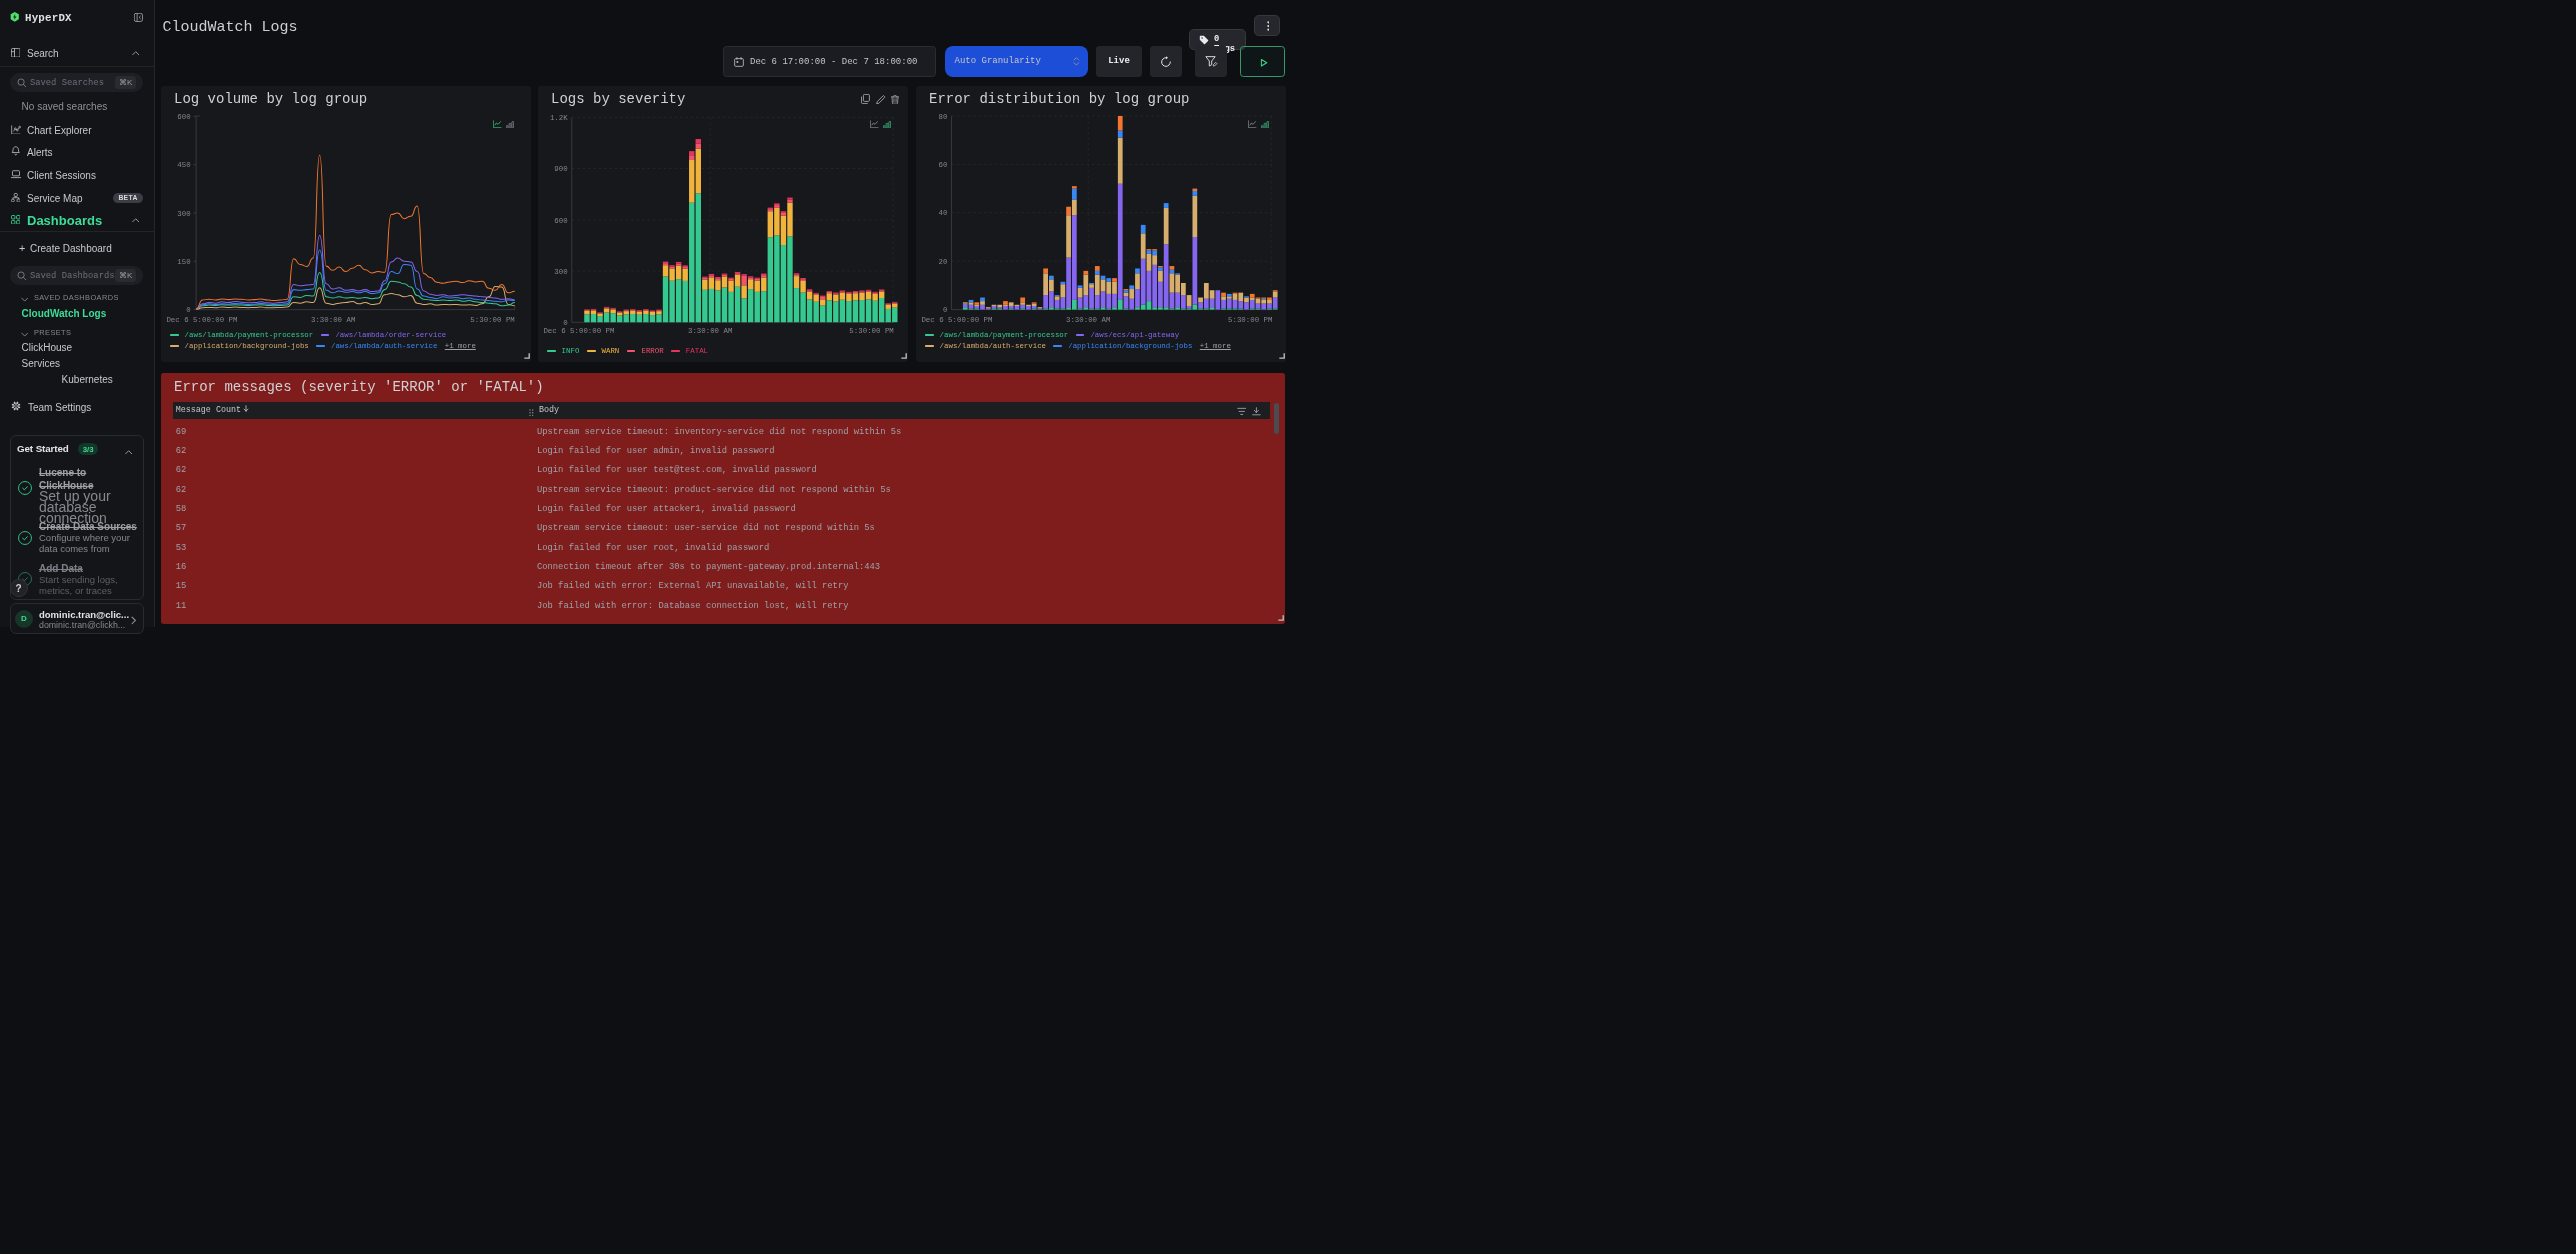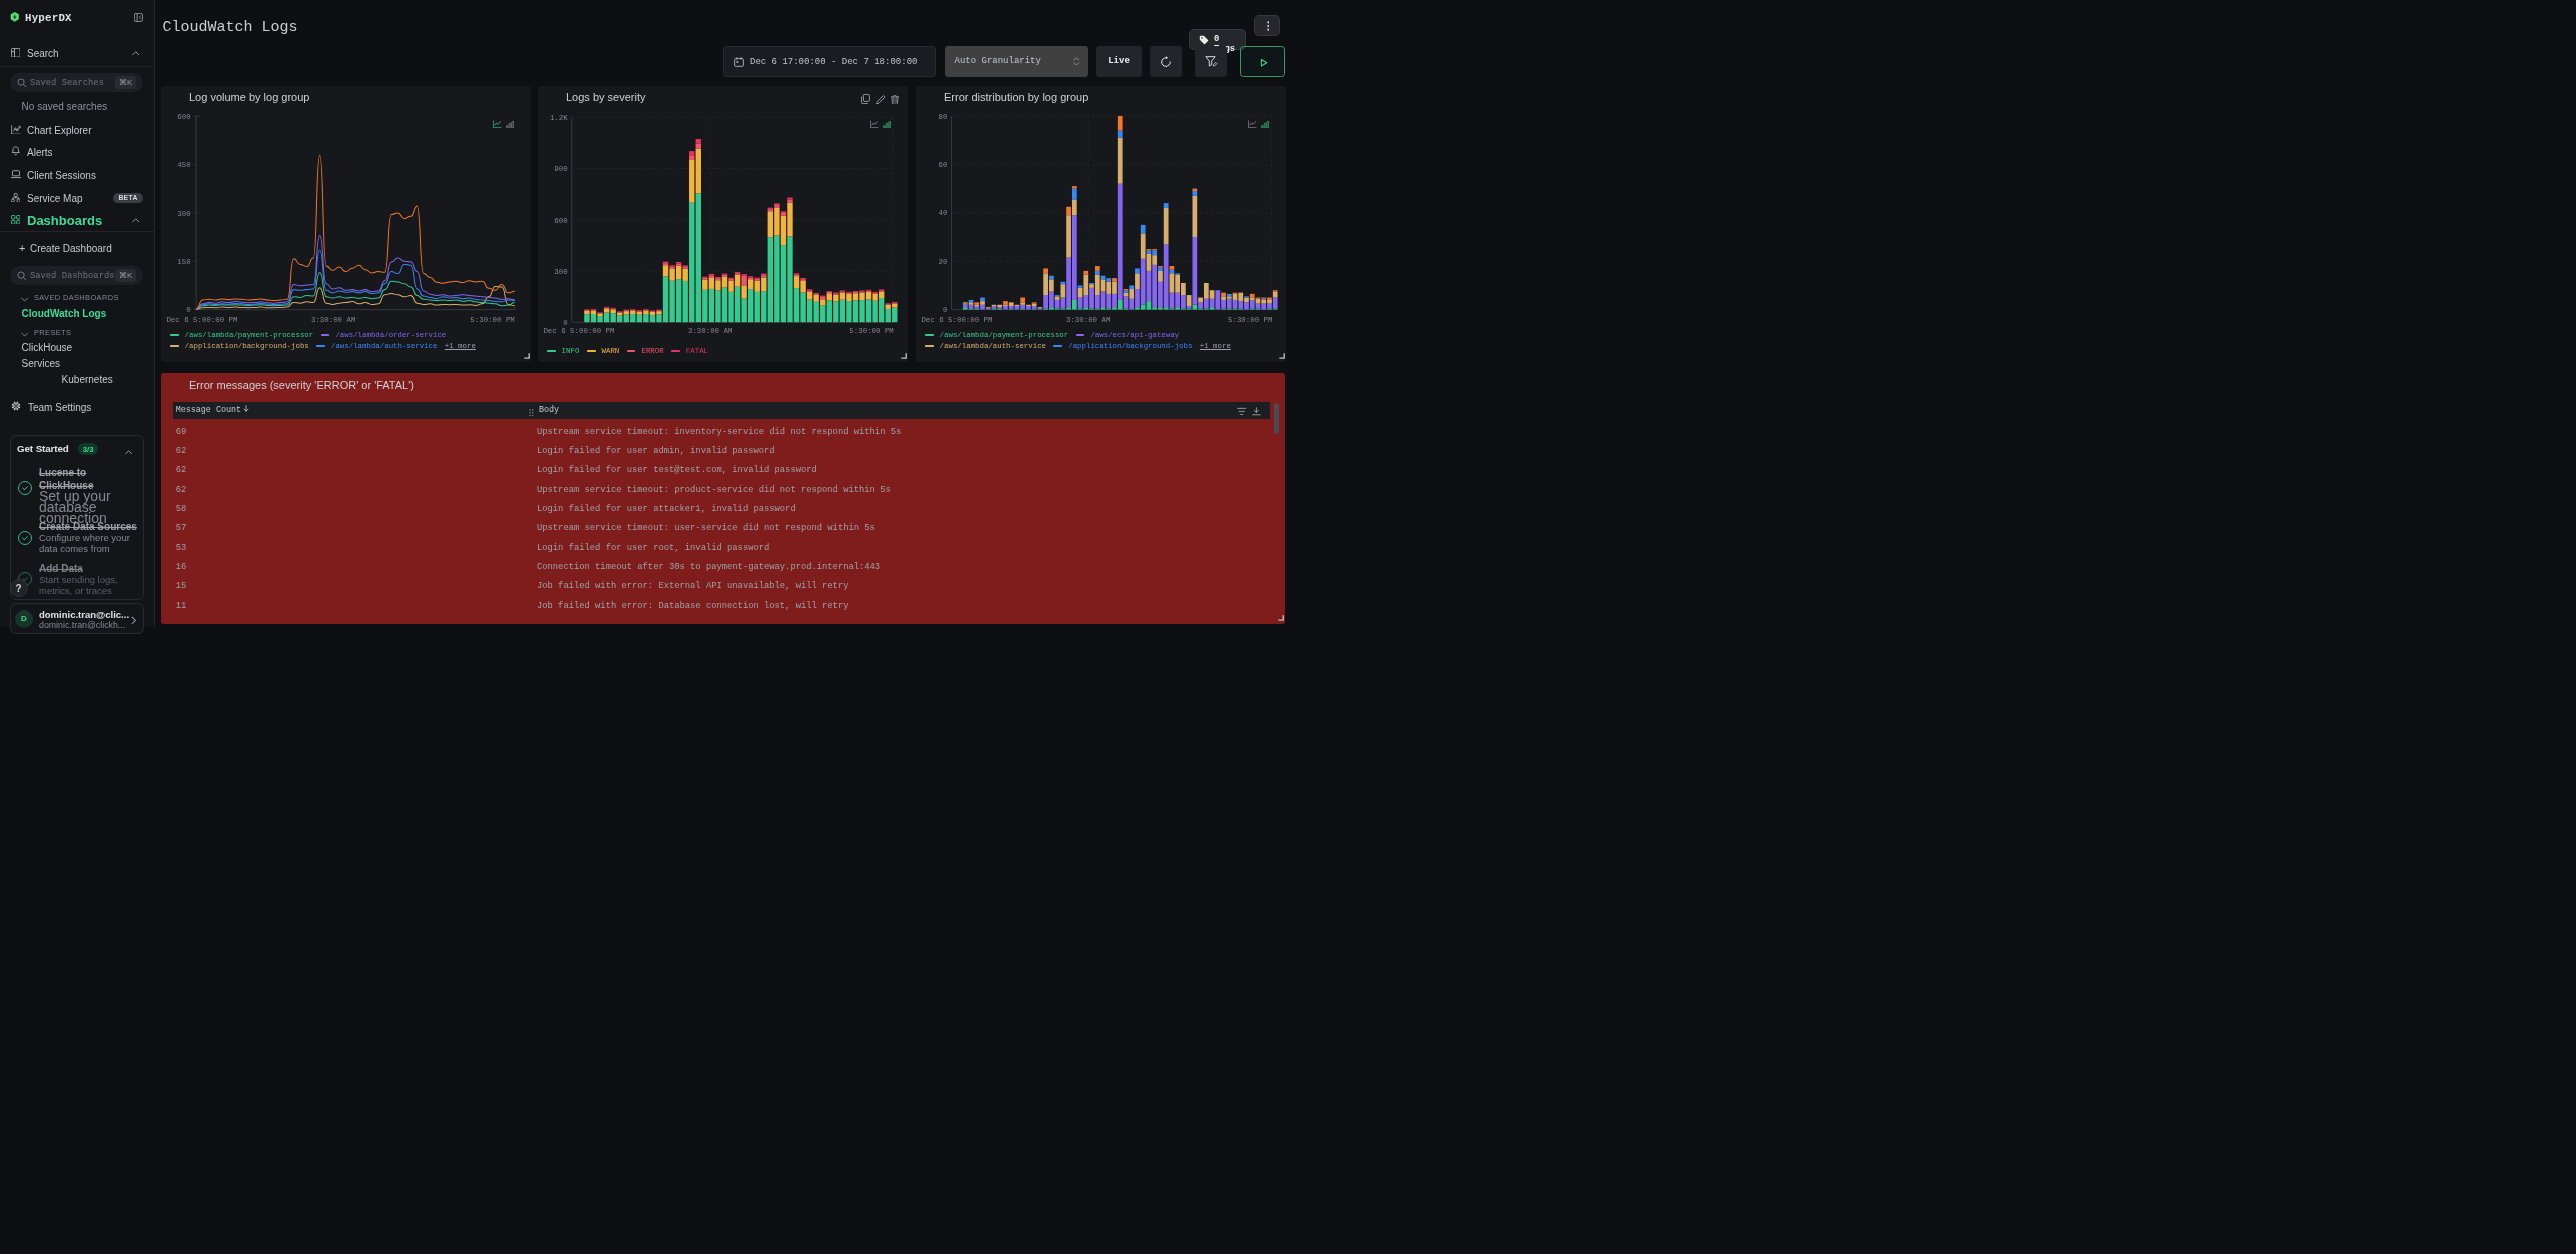--- a/index.html
+++ b/index.html
@@ -20,21 +20,21 @@
 
 #gscard{position:absolute;left:10px;top:435px;width:134px;height:165px;border:0.7px solid #2a2b30;border-radius:6px;background:#141519;}
 #usercard{position:absolute;left:10px;top:603px;width:134px;height:31px;border:0.7px solid #2a2b30;border-radius:6px;background:#141519;}
 
 #main{position:absolute;left:155px;top:0;width:1133px;height:627px;background:#0e0f12;}
 #title{position:absolute;left:7.4px;top:19px;font-size:15px;color:#ccced2;font-family:"Liberation Mono",monospace;}
 .btn{position:absolute;background:#26272c;border:0.7px solid #37383d;border-radius:4.7px;}
 .toolitem{position:absolute;top:46px;height:31px;border-radius:3.4px;}
 
 .panel{position:absolute;background:#17181c;border-radius:2.7px;}
-.ptitle{position:absolute;left:28px;top:4.7px;font-size:11px;color:#ced0d3;font-family:Liberation Sans, sans-serif;}
+.ptitle{position:absolute;left:13px;top:4.7px;font-size:14px;color:#ced0d3;font-family:Liberation Mono, monospace;}
 
 #tblpanel{position:absolute;left:6px;top:373px;width:1124px;height:251px;background:#7f1d1d;border-radius:2.7px;}
 .thead{position:absolute;left:12px;right:15px;top:29px;height:17px;background:#1d1e22;}
 .trow{position:absolute;left:12px;right:15px;height:19.6px;font-family:"Liberation Mono",monospace;font-size:8.8px;color:#9da1a7;}
 .cnt{position:absolute;left:2.7px;top:50%;transform:translateY(-50%);}
 .bodytxt{position:absolute;left:364px;top:50%;transform:translateY(-50%);white-space:nowrap;}
 </style></head>
 <body>
 <div id="side">
     <div class="srow" style="top:8.8px;height:17.6px;">
@@ -227,21 +227,21 @@
     </div>
     <div class="toolitem mono" style="left:568px;width:213px;background:#1b1c21;border:0.7px solid #2b2c31;">
       <span style="position:absolute;left:9.5px;top:10px;"><svg width="10" height="10" viewBox="0 0 15 15" fill="none" style="">
           <rect x="1" y="2.4" width="13" height="11.6" rx="1.6" stroke="#b9bcc0" stroke-width="1.3"></rect>
           <line x1="4.4" y1="0.8" x2="4.4" y2="3.6" stroke="#b9bcc0" stroke-width="1.3" stroke-linecap="round"></line>
           <line x1="10.6" y1="0.8" x2="10.6" y2="3.6" stroke="#b9bcc0" stroke-width="1.3" stroke-linecap="round"></line>
           <rect x="3.8" y="6.2" width="2.6" height="2.6" fill="#b9bcc0"></rect>
         </svg></span>
       <span style="position:absolute;left:26px;top:9.5px;font-size:9px;color:#c3c5c9;">Dec 6 17:00:00 - Dec 7 18:00:00</span>
     </div>
-    <div class="toolitem mono" style="left:790px;width:143px;background:#404040;">
+    <div class="toolitem mono" style="left:790px;width:143px;background:#1d4ed8;border-radius:8px;">
       <span style="position:absolute;left:9.5px;top:9.5px;font-size:9px;color:#c3c5c9;">Auto Granularity</span>
       <span style="position:absolute;right:8px;top:10px;"><svg width="6.8" height="10.8" viewBox="0 0 10 16" fill="none" style="">
           <path d="M1.5 6L5 2.5L8.5 6" stroke="#8c8f95" stroke-width="1.4" stroke-linecap="round" stroke-linejoin="round"></path>
           <path d="M1.5 10L5 13.5L8.5 10" stroke="#8c8f95" stroke-width="1.4" stroke-linecap="round" stroke-linejoin="round"></path>
         </svg></span>
     </div>
     <div class="toolitem mono" style="left:941px;width:46px;background:#24252a;">
       <span style="position:absolute;left:50%;top:9.5px;transform:translateX(-50%);font-size:9px;font-weight:bold;color:#eceef0;">Live</span>
     </div>
     <div class="toolitem" style="left:995px;width:32px;background:#24252a;">

